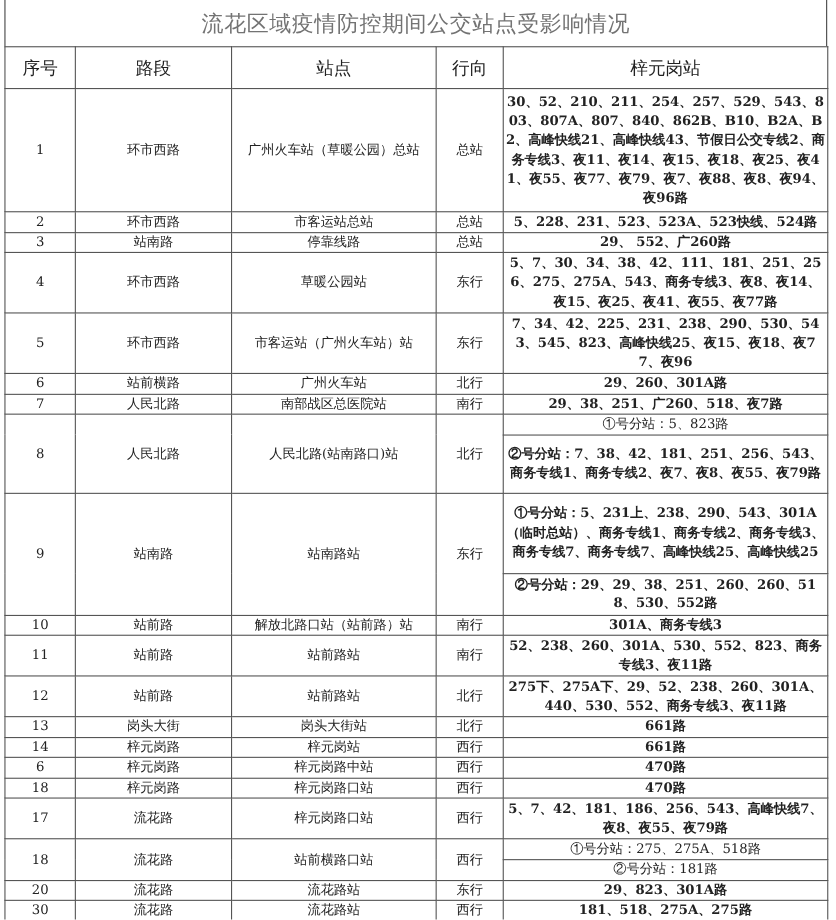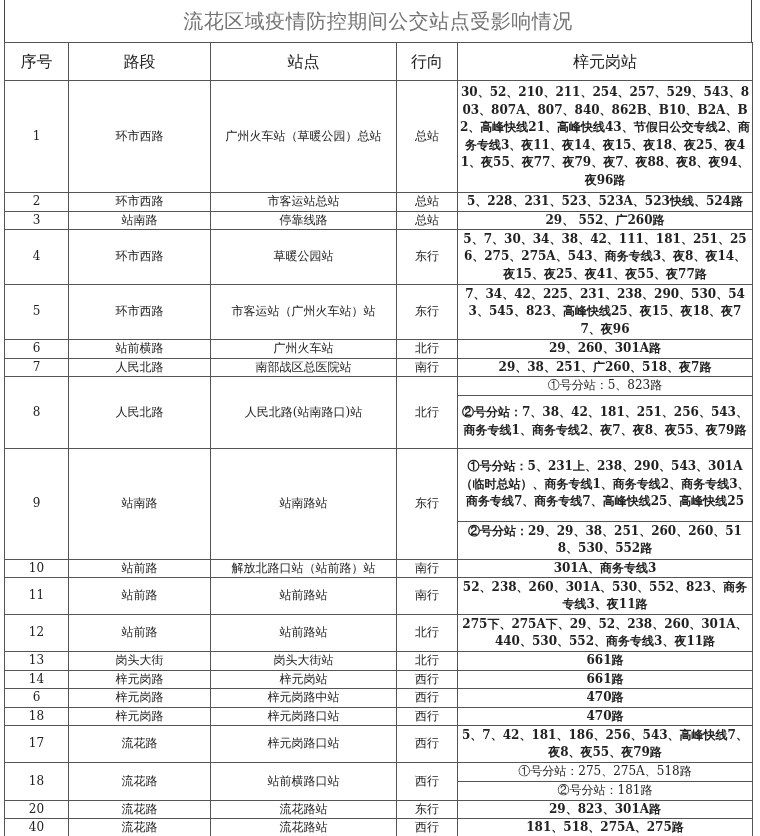--- a/index.html
+++ b/index.html
@@ -199,21 +199,21 @@
 
       <tr class="h18">
         <td>20</td>
         <td>流花路</td>
         <td>流花路站</td>
         <td>东行</td>
         <td class="lines">29、823、301A路</td>
       </tr>
 
       <tr class="h18">
-        <td>40</td>
+        <td>30</td>
         <td>流花路</td>
         <td>流花路站</td>
         <td>西行</td>
         <td class="lines">181、518、275A、275路</td>
       </tr>
     </tbody>
   </table>
 </div>
 
 </body></html>

